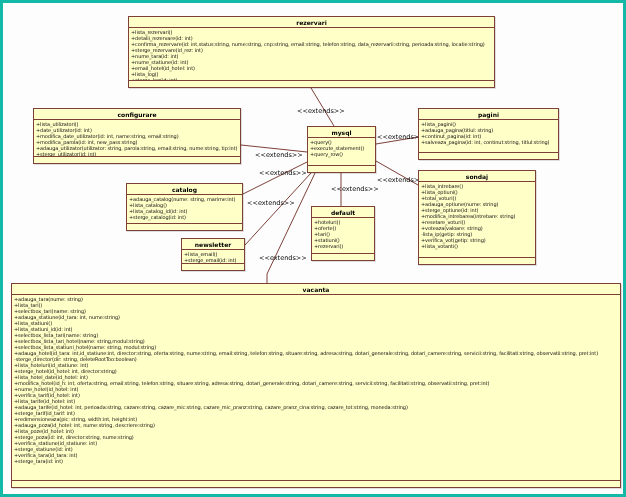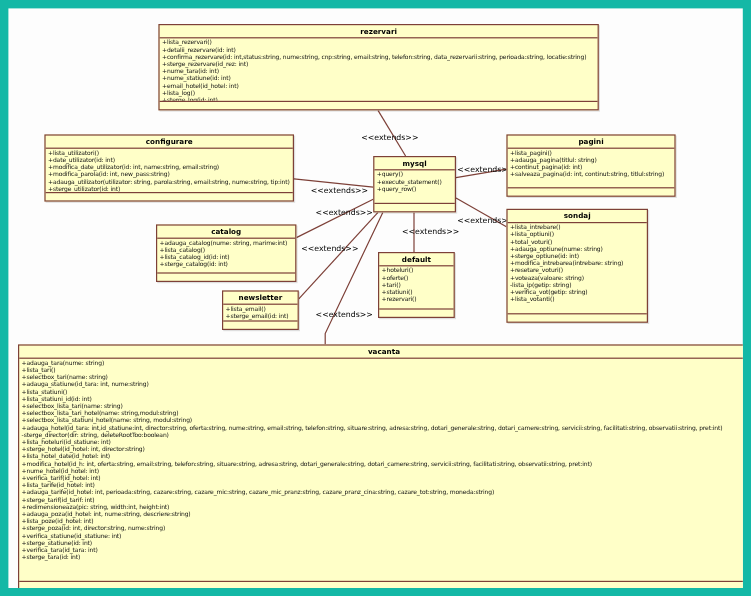--- a/index.html
+++ b/index.html
@@ -6,21 +6,21 @@
     --box-fill: #ffffc8;
     --box-border: #7d4038;
     --connector: #7d4038;
     --label-text: #000000;
     --bg: #fdfdfd;
   }
   * { margin:0; padding:0; box-sizing:border-box; }
   body { font-family:"DejaVu Sans", sans-serif; background:#fff; }
   .canvas {
     position:relative; width:626px; height:497px;
-    background:var(--bg); border:7px solid #14b8a6; overflow:hidden;
+    background:var(--bg); border:3px solid #14b8a6; overflow:hidden;
   }
   svg.connectors { position:absolute; left:0; top:0; width:626px; height:497px; }
   svg.connectors line, svg.connectors polyline {
     stroke:var(--connector); stroke-width:1; fill:none;
   }
   svg.connectors text {
     font-family:"DejaVu Sans", sans-serif; font-size:6.5px; fill:var(--label-text);
   }
   .uml-class {
     position:absolute; display:flex; flex-direction:column;

